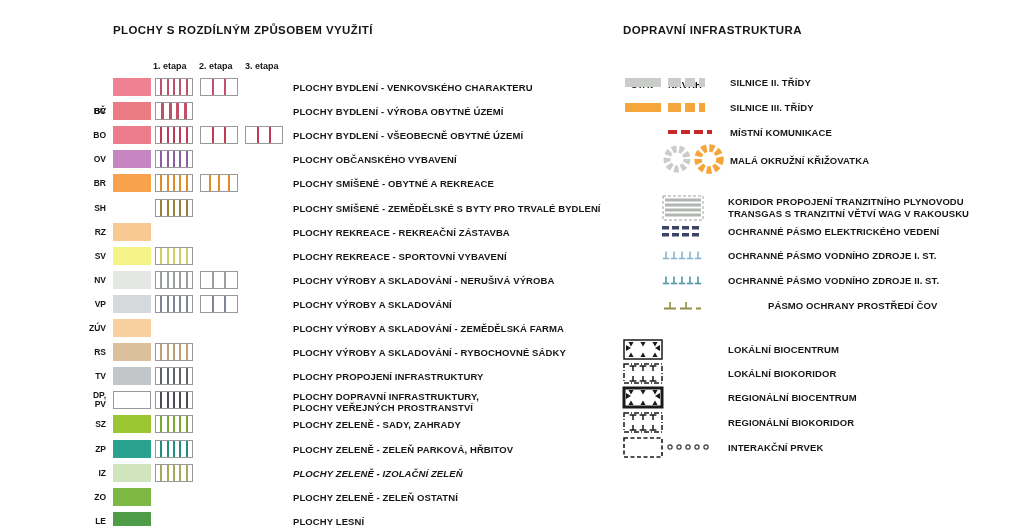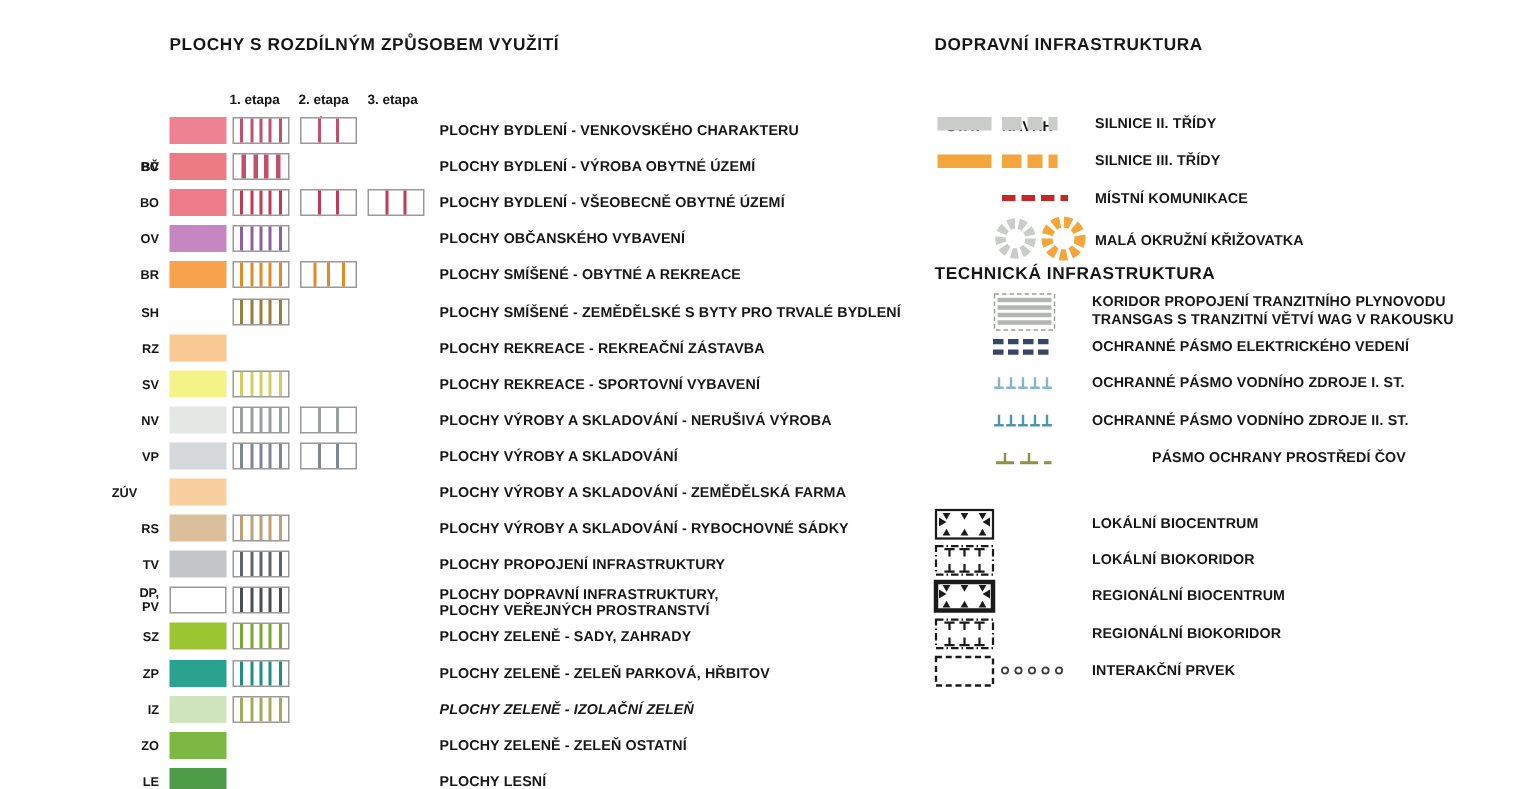--- a/index.html
+++ b/index.html
@@ -146,21 +146,21 @@
         <div class="stripe" style="background: rgb(126, 135, 148); width: 2px;"></div>
         <div class="stripe" style="background: rgb(126, 135, 148); width: 2px;"></div>
         <div class="stripe" style="background: rgb(126, 135, 148); width: 2px;"></div>
         <div class="stripe" style="background: rgb(126, 135, 148); width: 2px;"></div>
       </div>
       <div class="abs etb" style="left: 200px; top: 295px;">
         <div class="stripe" style="background: rgb(126, 135, 148); width: 2px;"></div>
         <div class="stripe" style="background: rgb(126, 135, 148); width: 2px;"></div>
       </div>
       <div class="abs lbl" style="left: 293px; top: 299px;">PLOCHY VÝROBY A SKLADOVÁNÍ</div>
-      <div class="abs code" style="left: 60px; top: 324px; width: 46px; text-align: center;">ZÚV</div>
+      <div class="abs code" style="left: 60px; top: 324px; width: 46px;">ZÚV</div>
       <div class="abs sw" style="left: 113px; top: 319px; background: rgb(249, 207, 160); border: none;"></div>
       <div class="abs lbl" style="left: 293px; top: 323px;">PLOCHY VÝROBY A SKLADOVÁNÍ - ZEMĚDĚLSKÁ FARMA</div>
       <div class="abs code" style="left: 60px; top: 348px; width: 46px;">RS</div>
       <div class="abs sw" style="left: 113px; top: 343px; background: rgb(220, 192, 158); border: none;"></div>
       <div class="abs etb" style="left: 155px; top: 343px;">
         <div class="stripe" style="background: rgb(191, 160, 118); width: 2px;"></div>
         <div class="stripe" style="background: rgb(191, 160, 118); width: 2px;"></div>
         <div class="stripe" style="background: rgb(191, 160, 118); width: 2px;"></div>
         <div class="stripe" style="background: rgb(191, 160, 118); width: 2px;"></div>
         <div class="stripe" style="background: rgb(191, 160, 118); width: 2px;"></div>
@@ -252,21 +252,20 @@
       <div class="abs lbl" style="left: 730px; top: 127px;">MÍSTNÍ KOMUNIKACE</div>
       <div class="abs" style="left: 662px; top: 144px;">
         <svg width="62" height="30" viewBox="0 0 62 30">
           <circle cx="15" cy="15" r="10" fill="none" stroke="#c9ccc8" stroke-width="7" stroke-dasharray="4.4 2.6"></circle>
           <circle cx="47" cy="15" r="11" fill="none" stroke="#f4a63d" stroke-width="7.5" stroke-dasharray="4.8 2.6"></circle>
         </svg>
       </div>
       <div class="abs lbl" style="left: 730px; top: 155px;">MALÁ OKRUŽNÍ KŘIŽOVATKA</div>
     </div>
 
-  <div class="abs ttl" style="left:623px;top:177px;">TECHNICKÁ INFRASTRUKTURA</div>
   <div id="tech-rows">
       <div class="abs" style="left: 662px; top: 195px;">
         <svg width="42" height="26" viewBox="0 0 42 26">
           <rect x="1" y="1" width="40" height="24" fill="#fff" stroke="#9aa09a" stroke-width="1" stroke-dasharray="3 2"></rect>
           <line x1="3" y1="5" x2="39" y2="5" stroke="#b2b6b2" stroke-width="3"></line>
           <line x1="3" y1="10" x2="39" y2="10" stroke="#b2b6b2" stroke-width="3"></line>
           <line x1="3" y1="15" x2="39" y2="15" stroke="#b2b6b2" stroke-width="3"></line>
           <line x1="3" y1="20" x2="39" y2="20" stroke="#b2b6b2" stroke-width="3"></line>
         </svg>
       </div>

